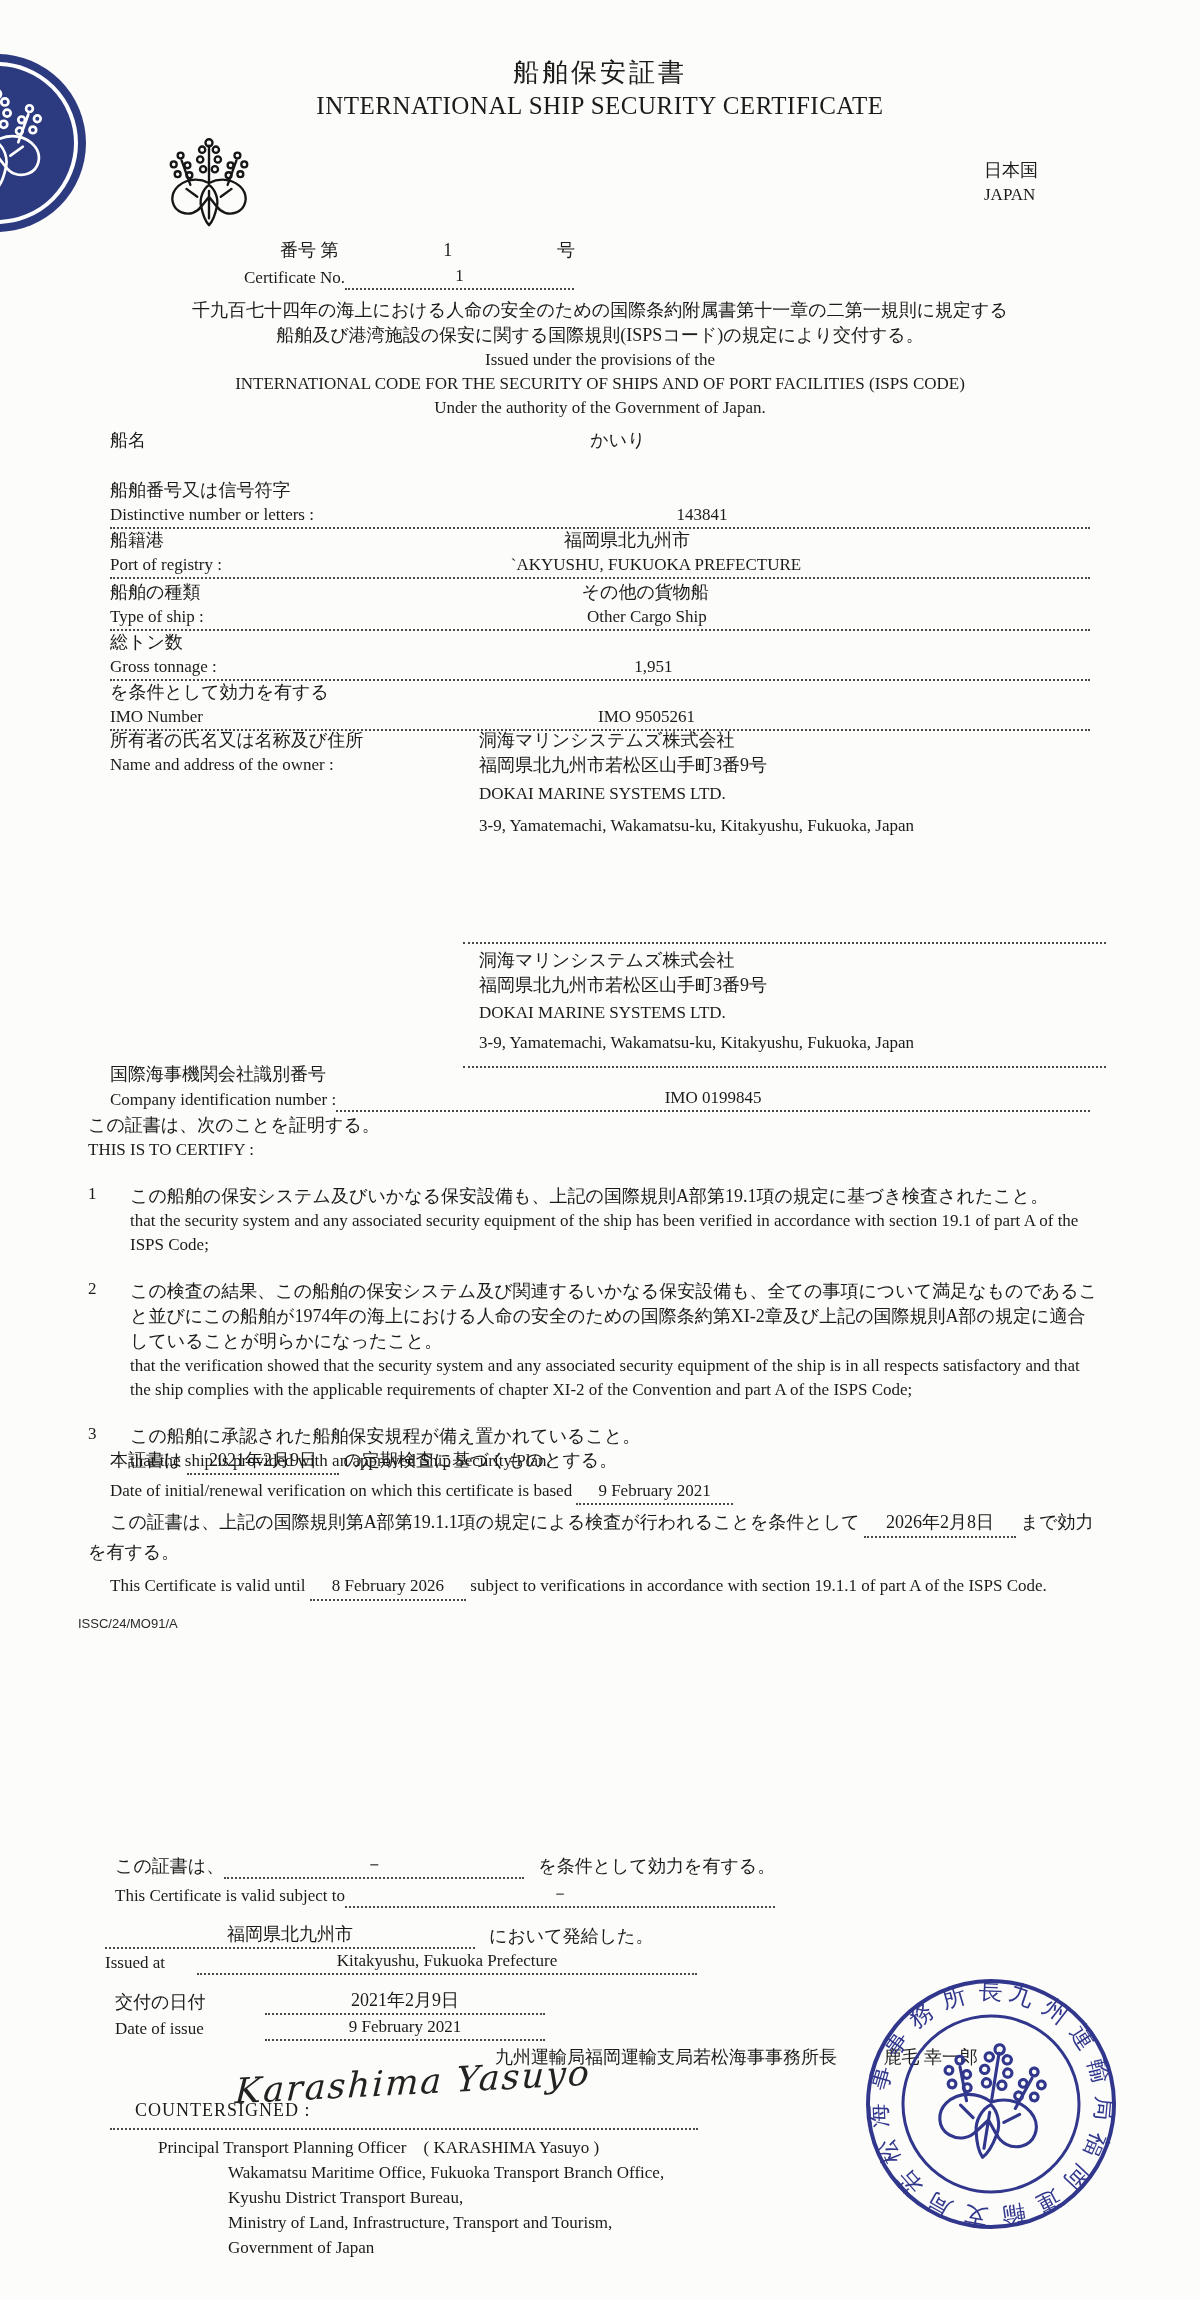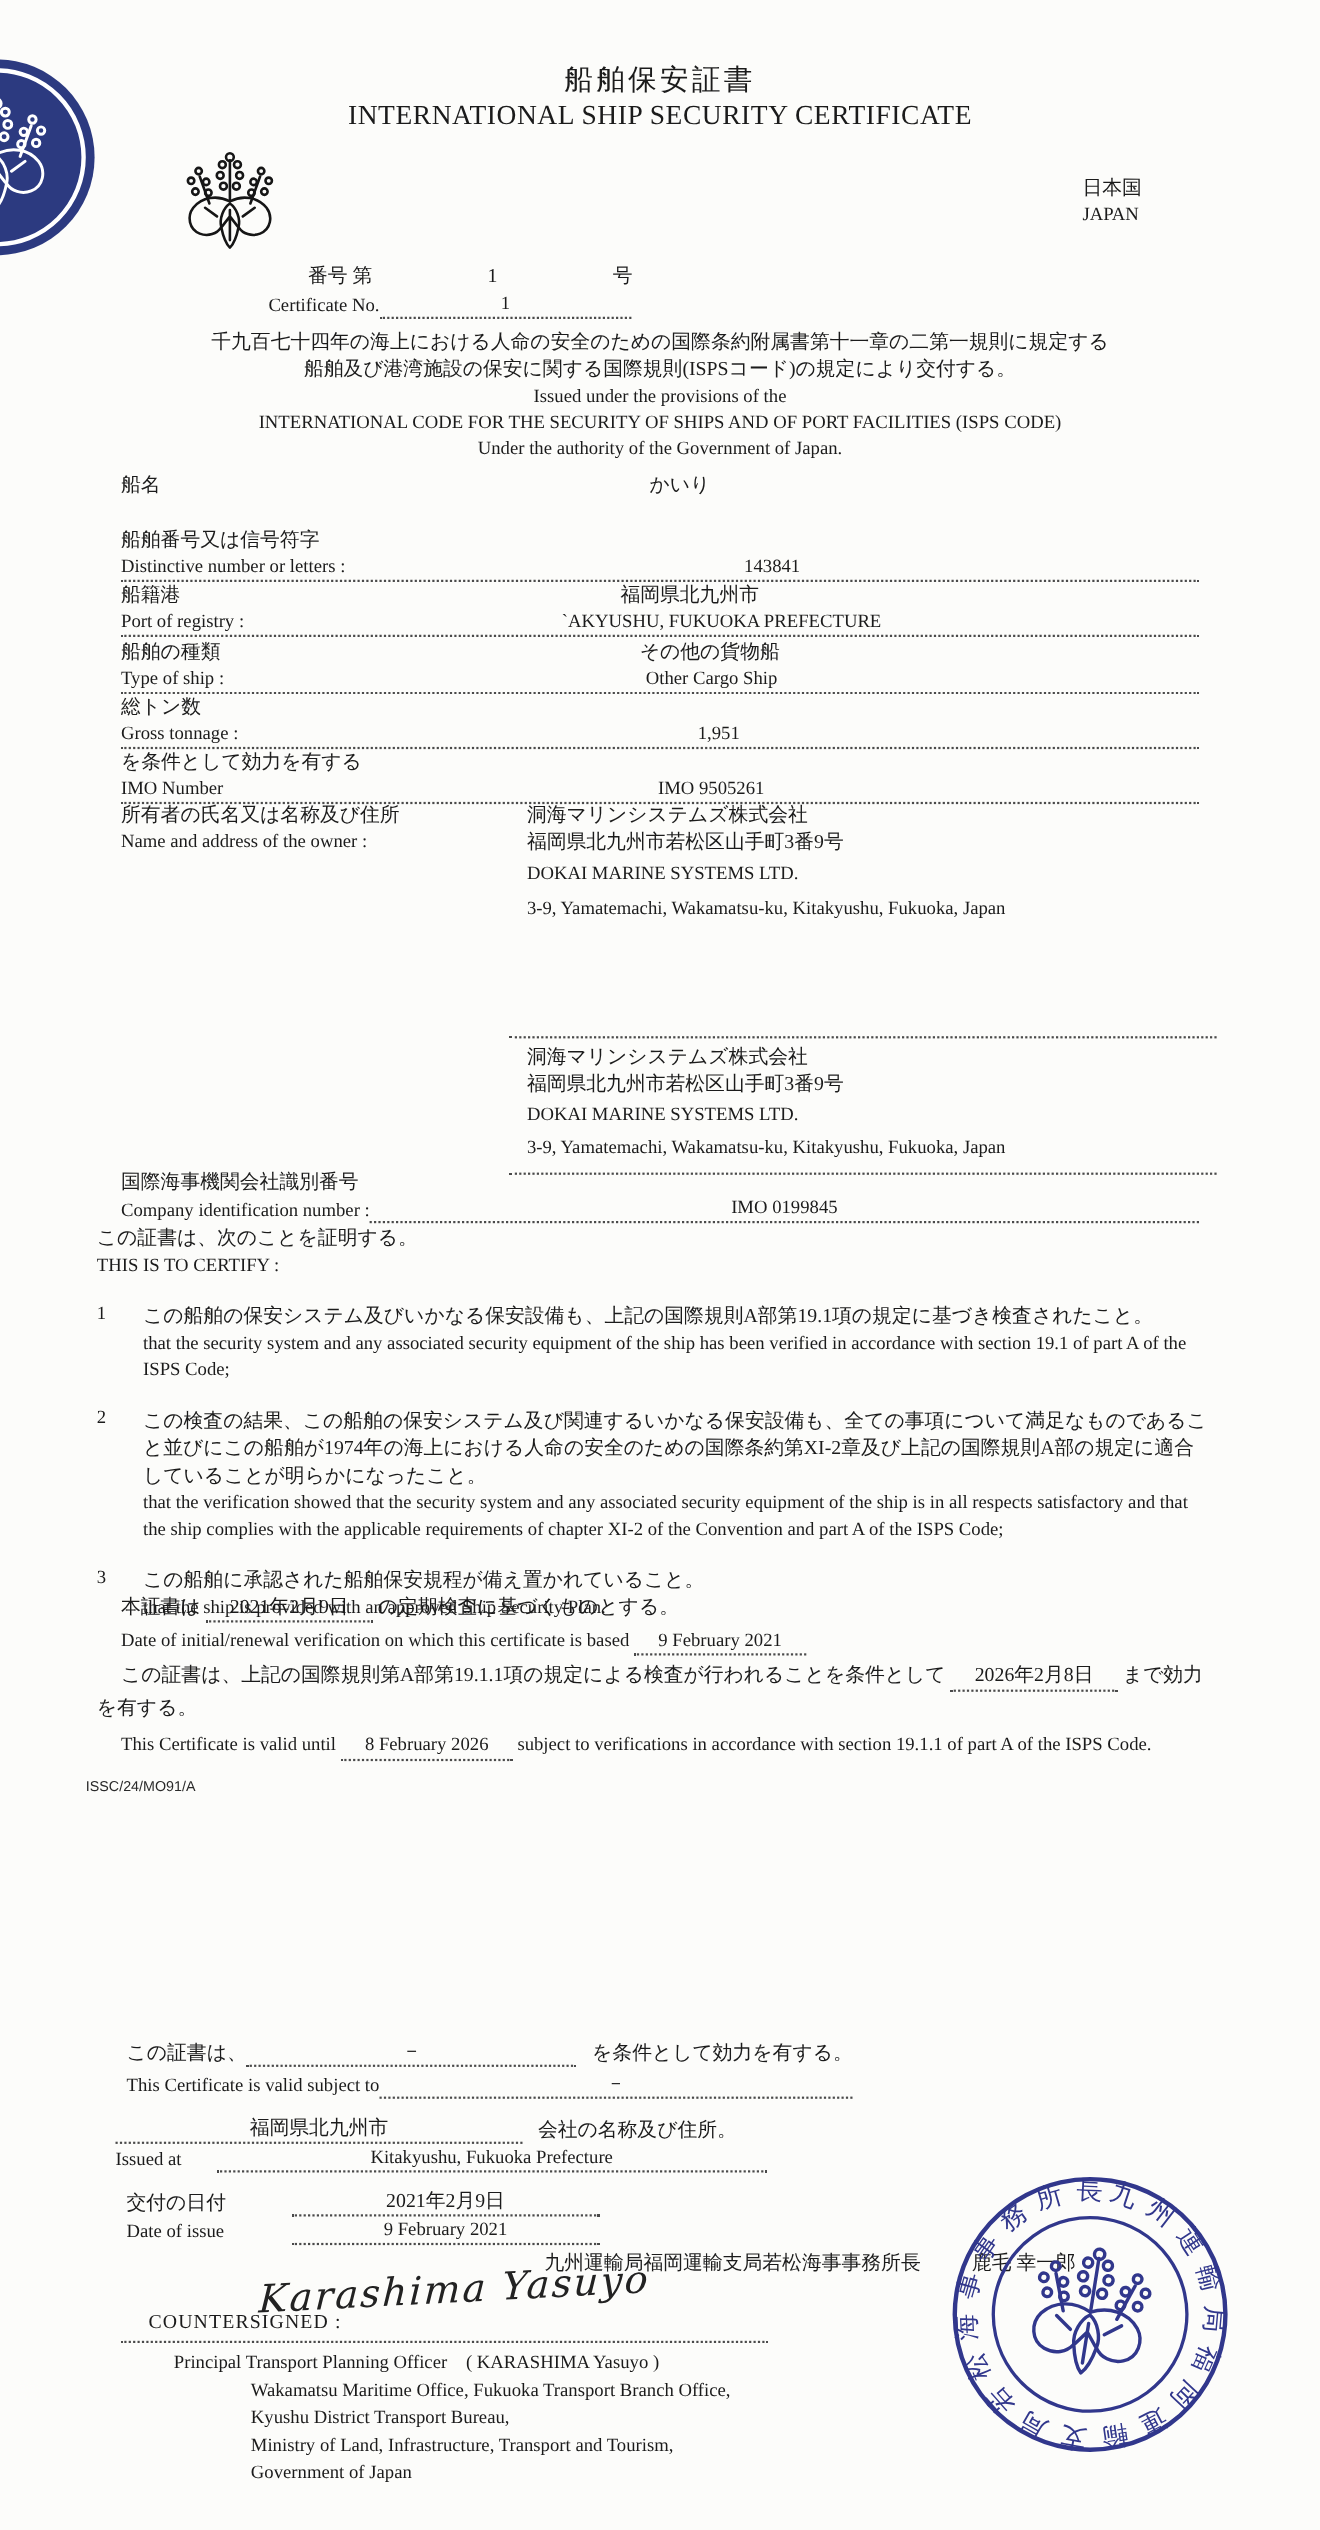--- a/index.html
+++ b/index.html
@@ -257,21 +257,21 @@
     </div>
     <div class="frow en" style="margin-top:3px;">
       <span class="flabel">This Certificate is valid subject to</span>
       <span class="fvalue dotted" style="max-width:430px;">－</span>
     </div>
   </div>
 
   <div class="abs" style="left:105px; top:1922px; width:720px;">
     <div class="frow jp">
       <span class="fvalue dotted" style="max-width:370px;">福岡県北九州市</span>
-      <span class="flabel" style="margin-left:14px;">会社の名称及び住所。</span>
+      <span class="flabel" style="margin-left:14px;">において発給した。</span>
     </div>
     <div class="frow en" style="margin-top:0;gap:32px;">
       <span class="flabel">Issued at</span>
       <span class="fvalue dotted" style="max-width:500px;">Kitakyushu, Fukuoka Prefecture</span>
     </div>
   </div>
 
   <div class="abs" style="left:115px; top:1988px; width:430px;">
     <div class="frow jp">
       <span class="flabel" style="width:150px;">交付の日付</span>

